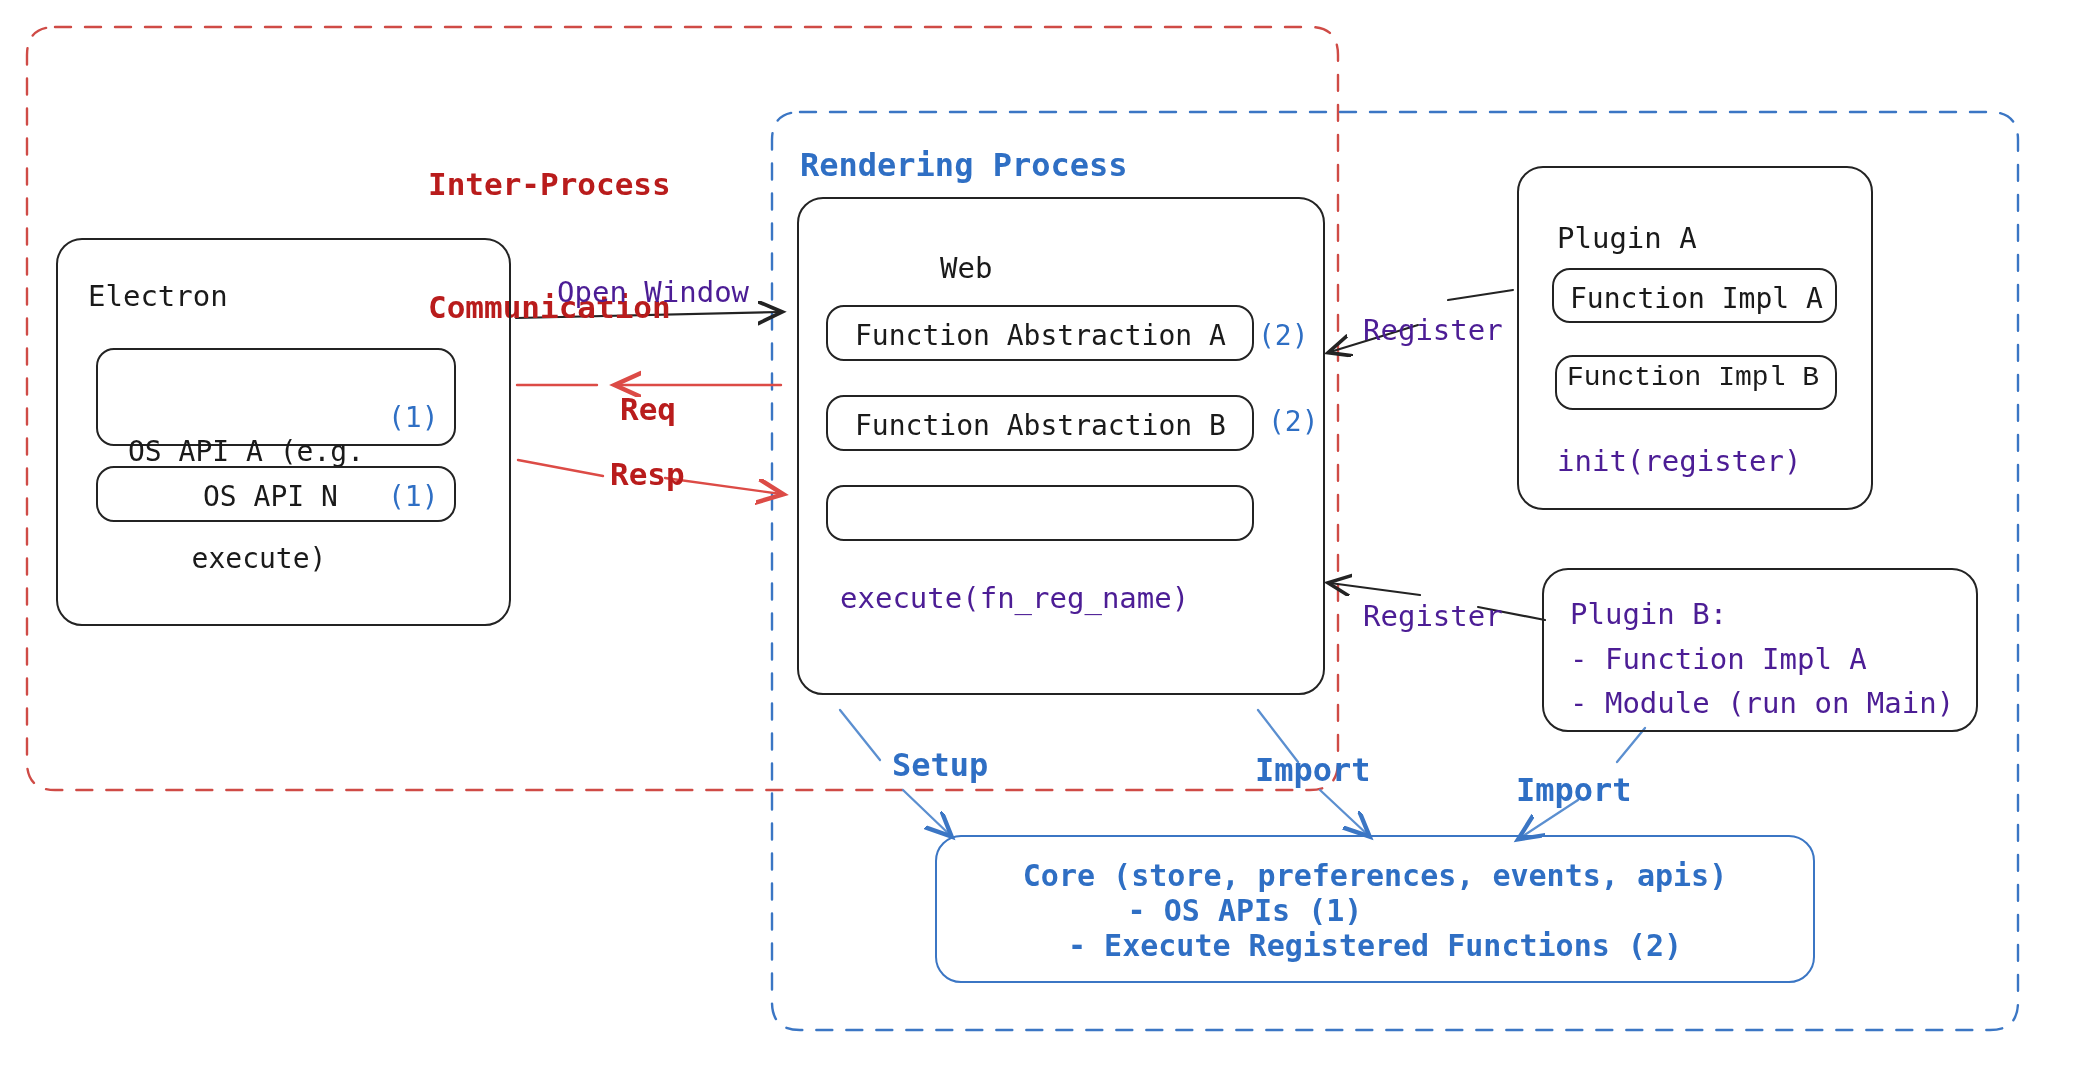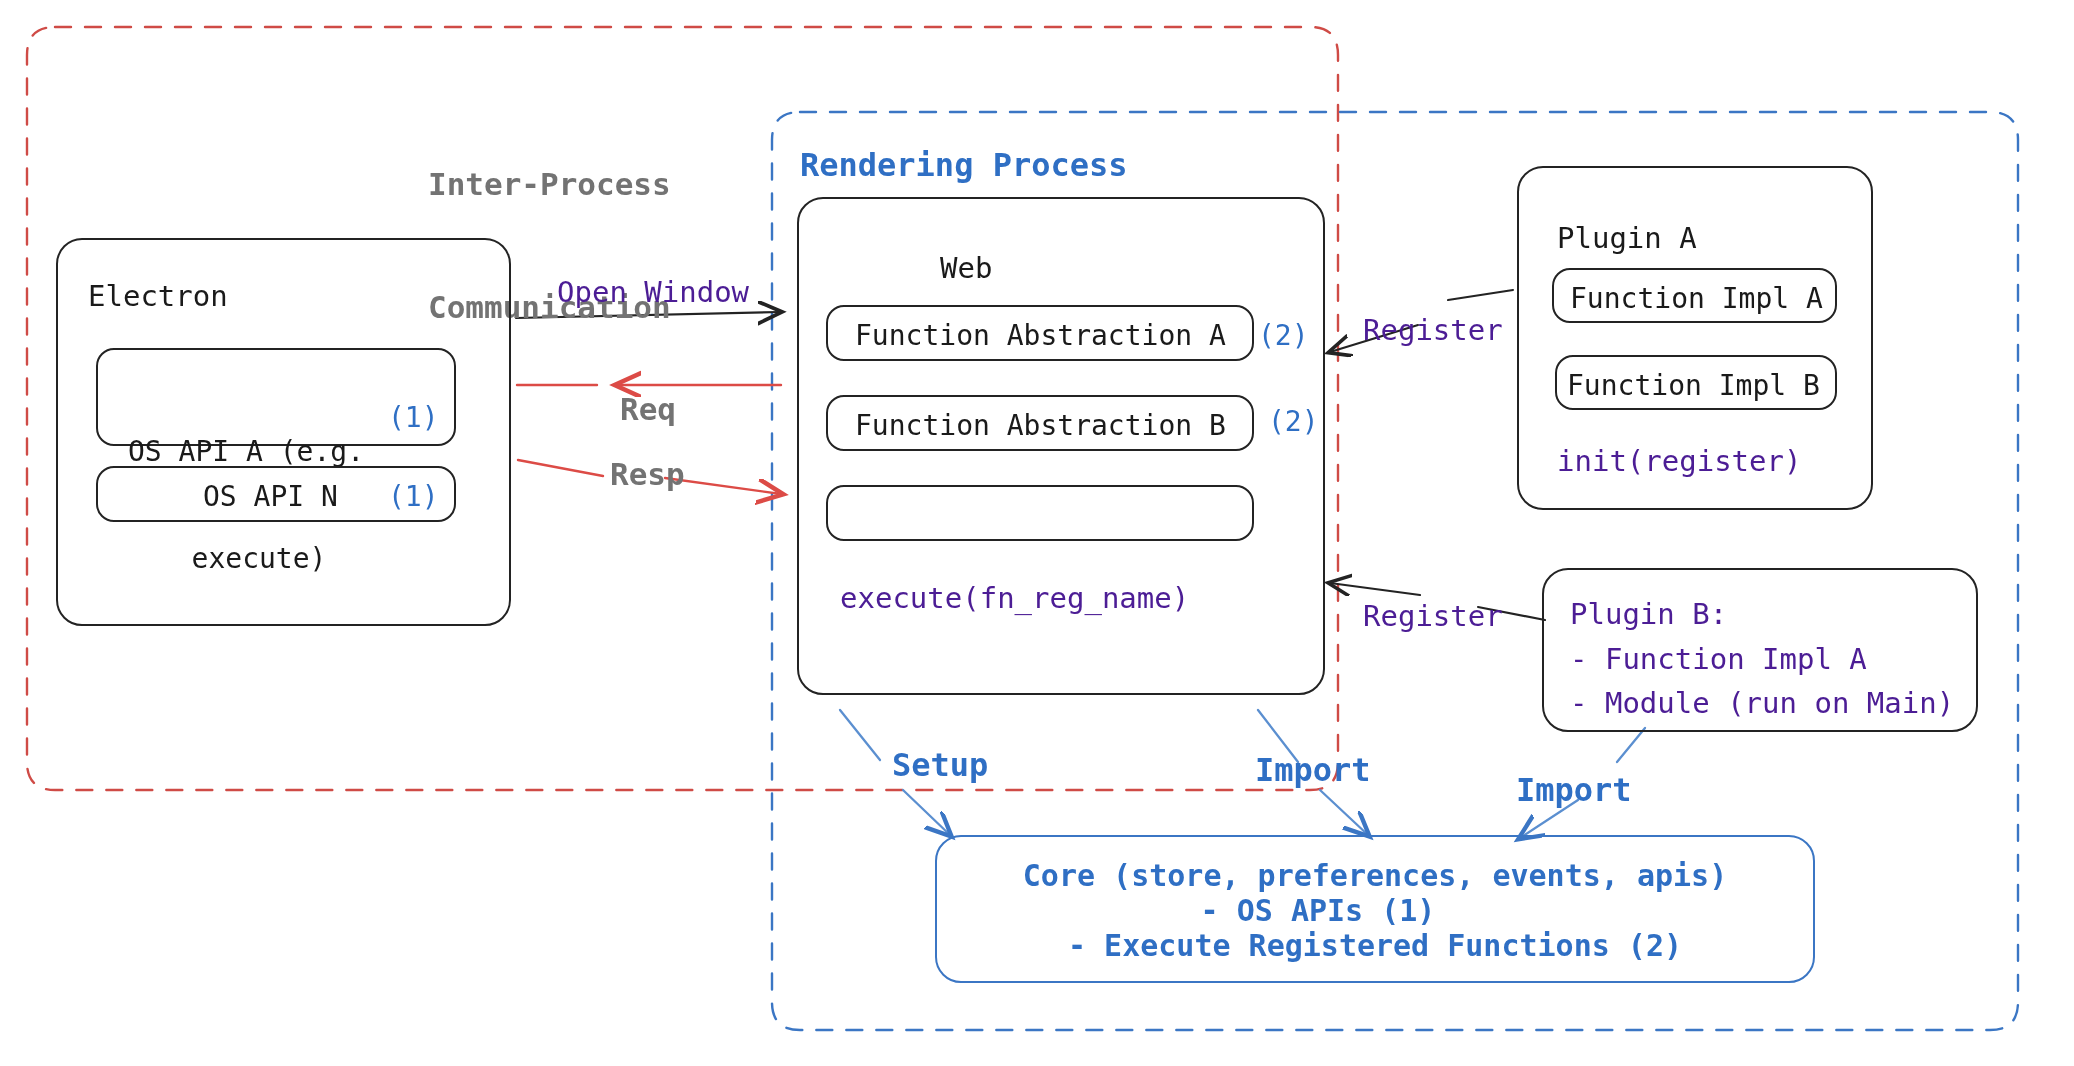--- a/index.html
+++ b/index.html
@@ -20,21 +20,21 @@
 
   .lbl{position:absolute;white-space:pre;line-height:1.28;}
   .center{text-align:center;}
 
   .t-title{font-size:29px;color:#1a1a1a;}
   .t-body{font-size:29px;color:#4c1d95;}
   .t-small{font-size:28px;color:#1a1a1a;}
 
   .blue{color:#2f6fc4;}
   .blue-lbl{color:#2f6fc4;font-weight:bold;font-size:32px;}
-  .red-lbl{color:#737373;font-weight:bold;font-size:31px;}
+  .red-lbl{color:#b91c1c;font-weight:bold;font-size:31px;}
 
   .core-box{
     position:absolute;box-sizing:border-box;
     border:2.6px solid #3b76c4;border-radius:26px;background:transparent;
   }
   .core-text{
     position:absolute;left:0;right:0;text-align:center;
     color:#2f6fc4;font-weight:bold;font-size:30px;line-height:1.42;
   }
 </style>
@@ -145,34 +145,34 @@
 
   <div class="lbl t-body" style="left:840px;top:580px;">execute(fn_reg_name)</div>
 
   <div class="box" style="left:1517px;top:166px;width:356px;height:344px;"></div>
   <div class="lbl t-title" style="left:1557px;top:220px;">Plugin A</div>
 
   <div class="box small" style="left:1552px;top:268px;width:285px;height:55px;"></div>
   <div class="lbl t-small" style="left:1570px;top:281px;">Function Impl A</div>
 
   <div class="box small" style="left:1555px;top:355px;width:282px;height:55px;"></div>
-  <div class="lbl t-small" style="left:1567px;top:368px;">Function Impl B</div>
+  <div class="lbl t-small" style="left:1567px;top:360px;font-family:Liberation Mono, monospace;">Function Impl B</div>
 
   <div class="lbl t-body" style="left:1557px;top:443px;">init(register)</div>
 
   <div class="box" style="left:1542px;top:568px;width:436px;height:164px;"></div>
   <div class="lbl t-body" style="left:1570px;top:596px;">Plugin B:</div>
   <div class="lbl t-body" style="left:1570px;top:641px;">- Function Impl A</div>
   <div class="lbl t-body" style="left:1570px;top:685px;">- Module (run on Main)</div>
 
   <div class="lbl t-body" style="left:1363px;top:312px;">Register</div>
   <div class="lbl t-body" style="left:1363px;top:598px;">Register</div>
 
   <div class="lbl blue-lbl" style="left:870px;top:745px;margin-left:22px;">Setup</div>
   <div class="lbl blue-lbl" style="left:1255px;top:750px;">Import</div>
   <div class="lbl blue-lbl" style="left:1516px;top:770px;">Import</div>
 
   <div class="core-box" style="left:935px;top:835px;width:880px;height:148px;"></div>
   <div class="core-text" style="left:935px;top:855px;width:880px;">Core (store, preferences, events, apis)</div>
-  <div class="core-text" style="left:952px;top:890px;width:732px;">- OS APIs (1)</div>
+  <div class="core-text" style="left:879px;top:890px;width:732px;">- OS APIs (1)</div>
   <div class="core-text" style="left:935px;top:925px;width:880px;">- Execute Registered Functions (2)</div>
 
 </div>
 
 </body></html>

